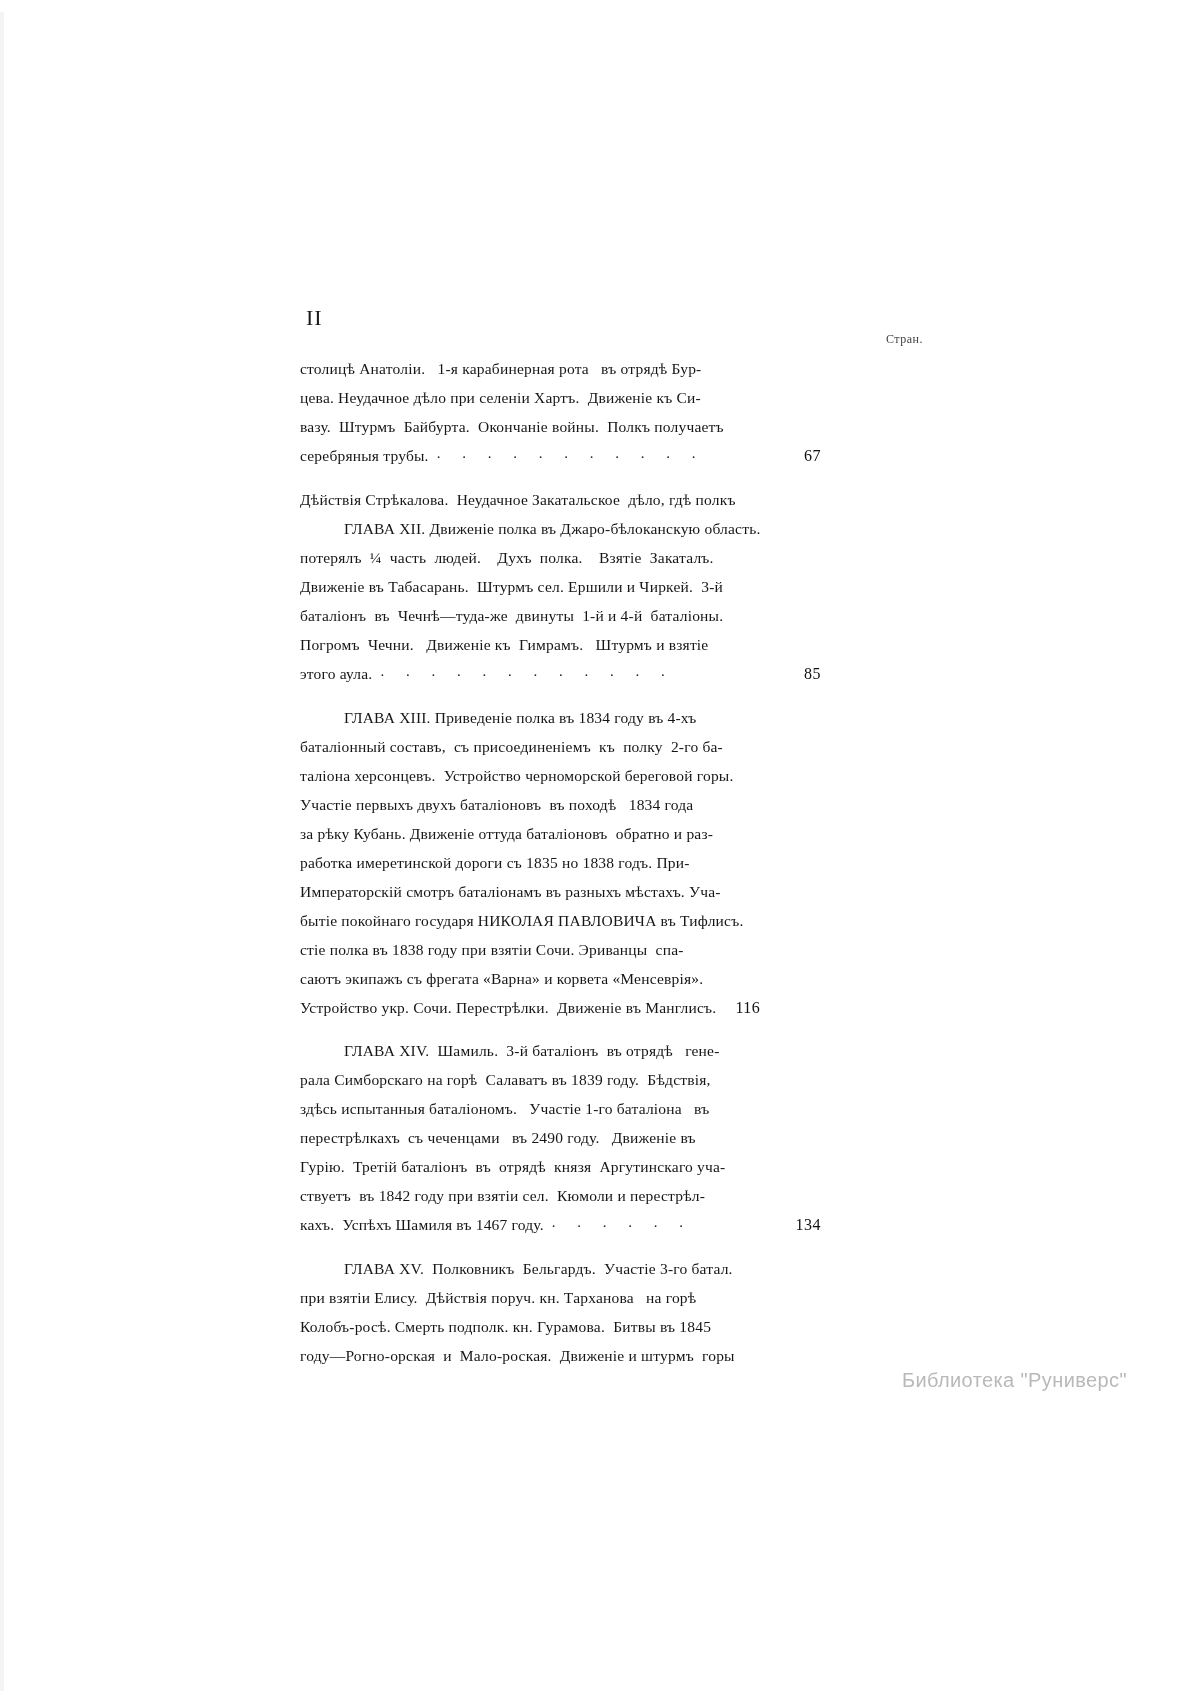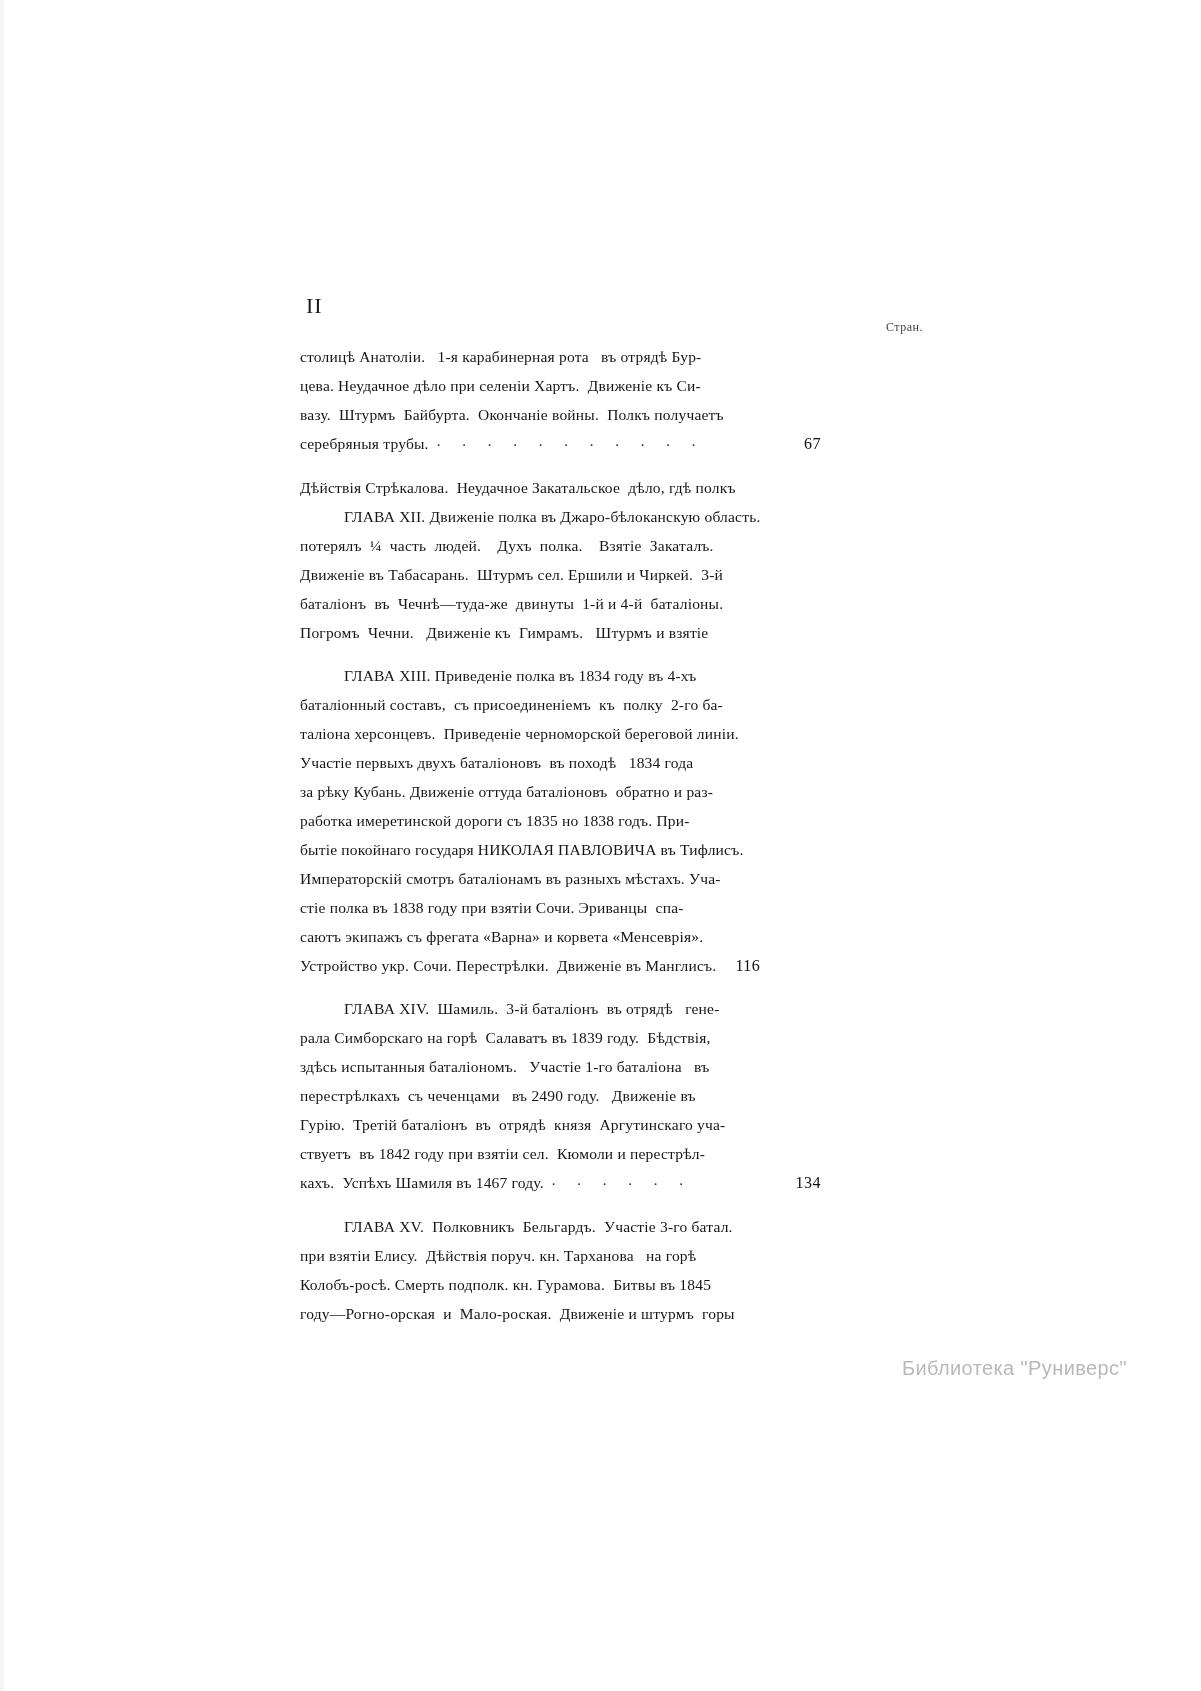--- a/index.html
+++ b/index.html
@@ -11,21 +11,21 @@
     width: 1201px;
     height: 1691px;
     position: relative;
     font-family: "Liberation Serif", serif;
     color: #111111;
     overflow: hidden;
   }
 
   .page {
     position: absolute;
-    top: 0; left: 0;
+    top: 12px; left: 0;
     width: 1201px;
     height: 1456px;
   }
 
   
   .folio {
     position: absolute;
     left: 306px;
     top: 293px;
     font-size: 22px;
@@ -149,31 +149,36 @@
       </div>
     </div>
 
     <div class="block">
       <div class="line justify"><span class="txt">Дѣйствія Стрѣкалова.  Неудачное Закатальское  дѣло, гдѣ полкъ</span></div>
       <div class="line justify"><span class="indent"></span><span class="txt">ГЛАВА XII. Движеніе полка въ Джаро-бѣлоканскую область.</span></div>
       <div class="line justify"><span class="txt">потерялъ  ¼  часть  людей.    Духъ  полка.    Взятіе  Закаталъ.</span></div>
       <div class="line justify"><span class="txt">Движеніе въ Табасарань.  Штурмъ сел. Ершили и Чиркей.  3-й</span></div>
       <div class="line justify"><span class="txt">баталіонъ  въ  Чечнѣ—туда-же  двинуты  1-й и 4-й  баталіоны.</span></div>
       <div class="line justify"><span class="txt">Погромъ  Чечни.   Движеніе къ  Гимрамъ.   Штурмъ и взятіе</span></div>
+      <div class="line last">
+        <span class="txt">этого аула.</span>
+        <span class="leaders">. . . . . . . . . . . .</span>
+        <span class="pageno">85</span>
+      </div>
     </div>
 
     <div class="block">
       <div class="line justify"><span class="indent"></span><span class="txt">ГЛАВА XIII. Приведеніе полка въ 1834 году въ 4-хъ</span></div>
       <div class="line justify"><span class="txt">баталіонный составъ,  съ присоединеніемъ  къ  полку  2-го ба-</span></div>
-      <div class="line justify"><span class="txt">таліона херсонцевъ.  Приведеніе черноморской береговой линіи.</span></div>
+      <div class="line justify"><span class="txt">таліона херсонцевъ.  Устройство черноморской береговой горы.</span></div>
       <div class="line justify"><span class="txt">Участіе первыхъ двухъ баталіоновъ  въ походѣ   1834 года</span></div>
       <div class="line justify"><span class="txt">за рѣку Кубань. Движеніе оттуда баталіоновъ  обратно и раз-</span></div>
       <div class="line justify"><span class="txt">работка имеретинской дороги съ 1835 но 1838 годъ. При-</span></div>
+      <div class="line justify"><span class="txt">Императорскій смотръ баталіонамъ въ разныхъ мѣстахъ. Уча-</span></div>
       <div class="line justify"><span class="txt">бытіе покойнаго государя НИКОЛАЯ ПАВЛОВИЧА въ Тифлисъ.</span></div>
-      <div class="line justify"><span class="txt">Императорскій смотръ баталіонамъ въ разныхъ мѣстахъ. Уча-</span></div>
       <div class="line justify"><span class="txt">стіе полка въ 1838 году при взятіи Сочи. Эриванцы  спа-</span></div>
       <div class="line justify"><span class="txt">саютъ экипажъ съ фрегата «Варна» и корвета «Менсеврія».</span></div>
       <div class="line last">
         <span class="txt">Устройство укр. Сочи. Перестрѣлки.  Движеніе въ Манглисъ.</span>
         <span class="pageno" style="margin-left:10px">116</span>
       </div>
     </div>
 
     <div class="block">
       <div class="line justify"><span class="indent"></span><span class="txt">ГЛАВА XIV.  Шамиль.  3-й баталіонъ  въ отрядѣ   гене-</span></div>

